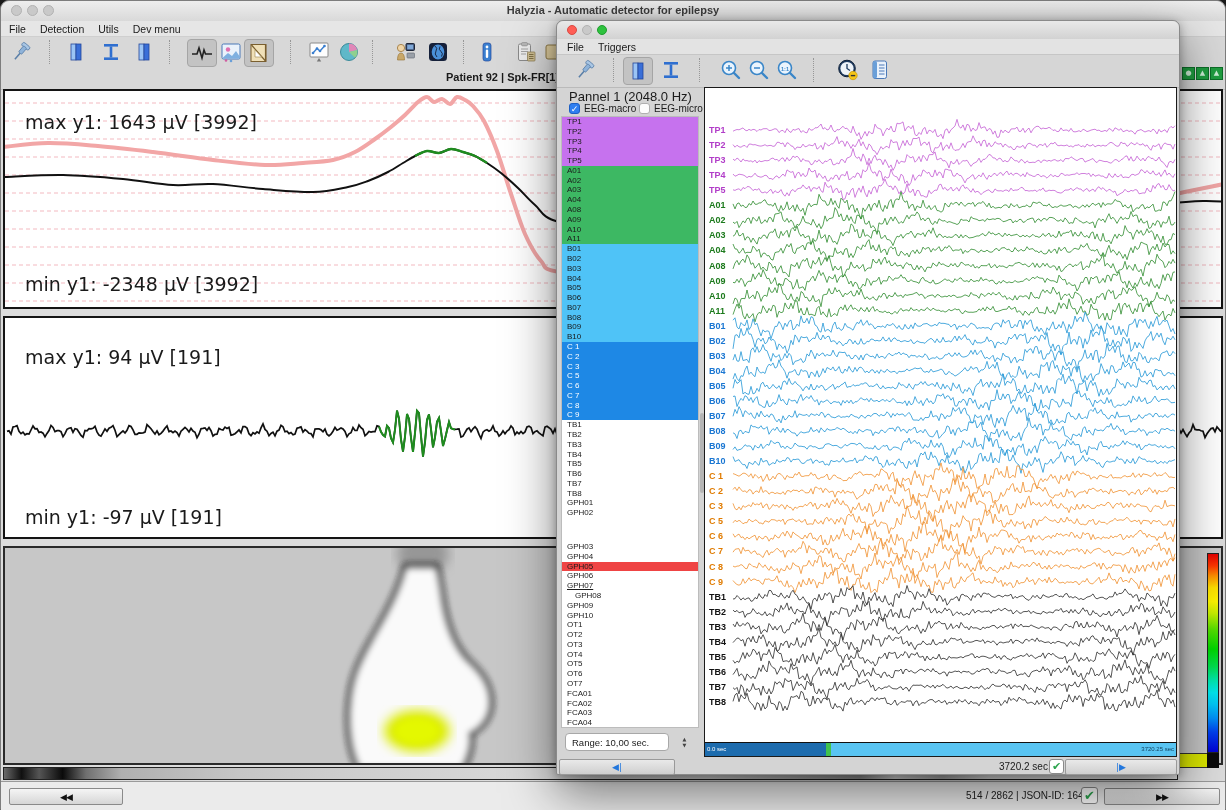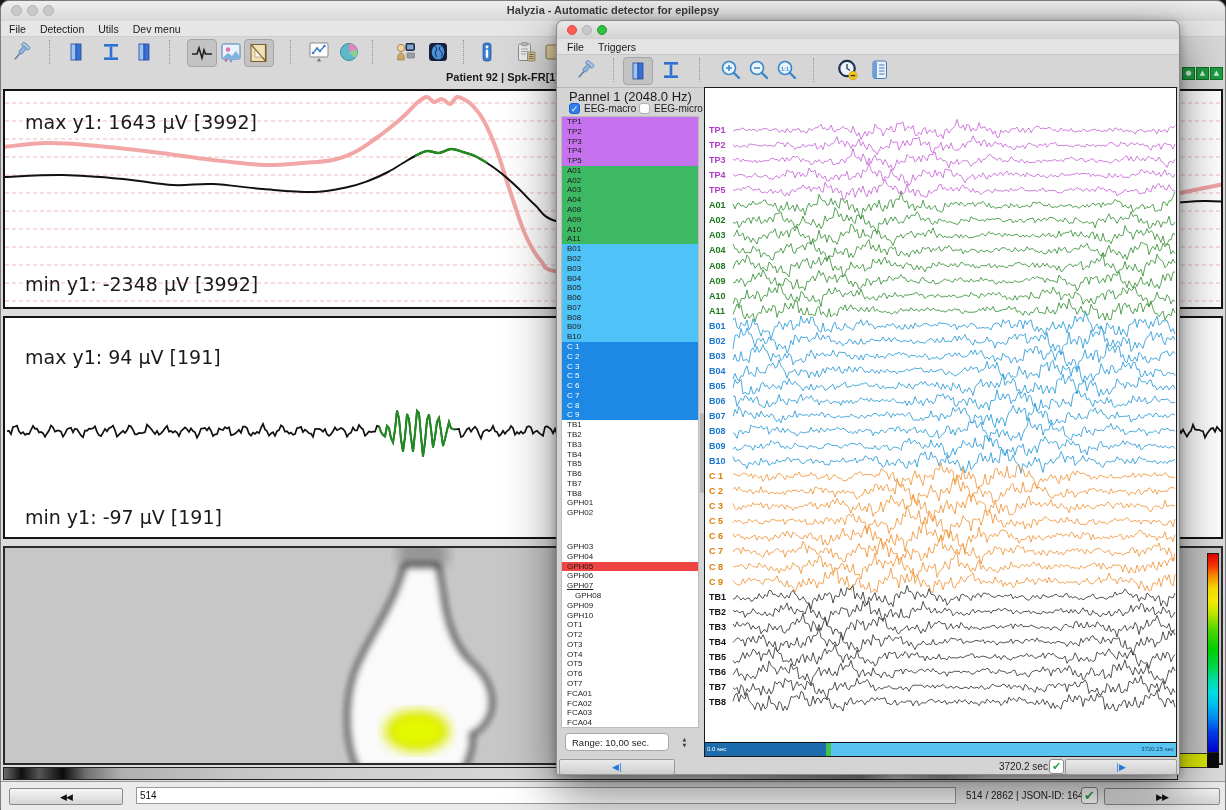--- a/index.html
+++ b/index.html
@@ -289,21 +289,20 @@
       <ellipse cx="412" cy="183" rx="22" ry="13" fill="#e4f800" filter="url(#blur3)"></ellipse>
     </svg>
   </div>
   <div id="strip" class="abs"></div>
   <div id="colorbar" class="abs"></div>
   <div id="cb-yellow" class="abs"></div>
   <div id="cb-black" class="abs"></div>
 
   <div id="main-bottom" class="abs">
     <div class="navbtn" style="left:8px;width:112px">◀◀</div>
-    <input class="txtinput" style="left: 135px; width: 812px;" value="514">
     <span id="counter-label" class="abs" style="left:965px">514 / 2862   |   JSON-ID: 1646</span>
     <span class="checkok" style="left:1080px">✔</span>
     <div class="navbtn" style="left:1103px;width:114px">▶▶</div>
   </div>
 </div>
 
 <div id="eeg-window" class="abs">
 
   <div id="eeg-titlebar" class="abs">
     <span class="tl2" style="left:10px;background:#ff5d55;border:1px solid #d94a42"></span>

